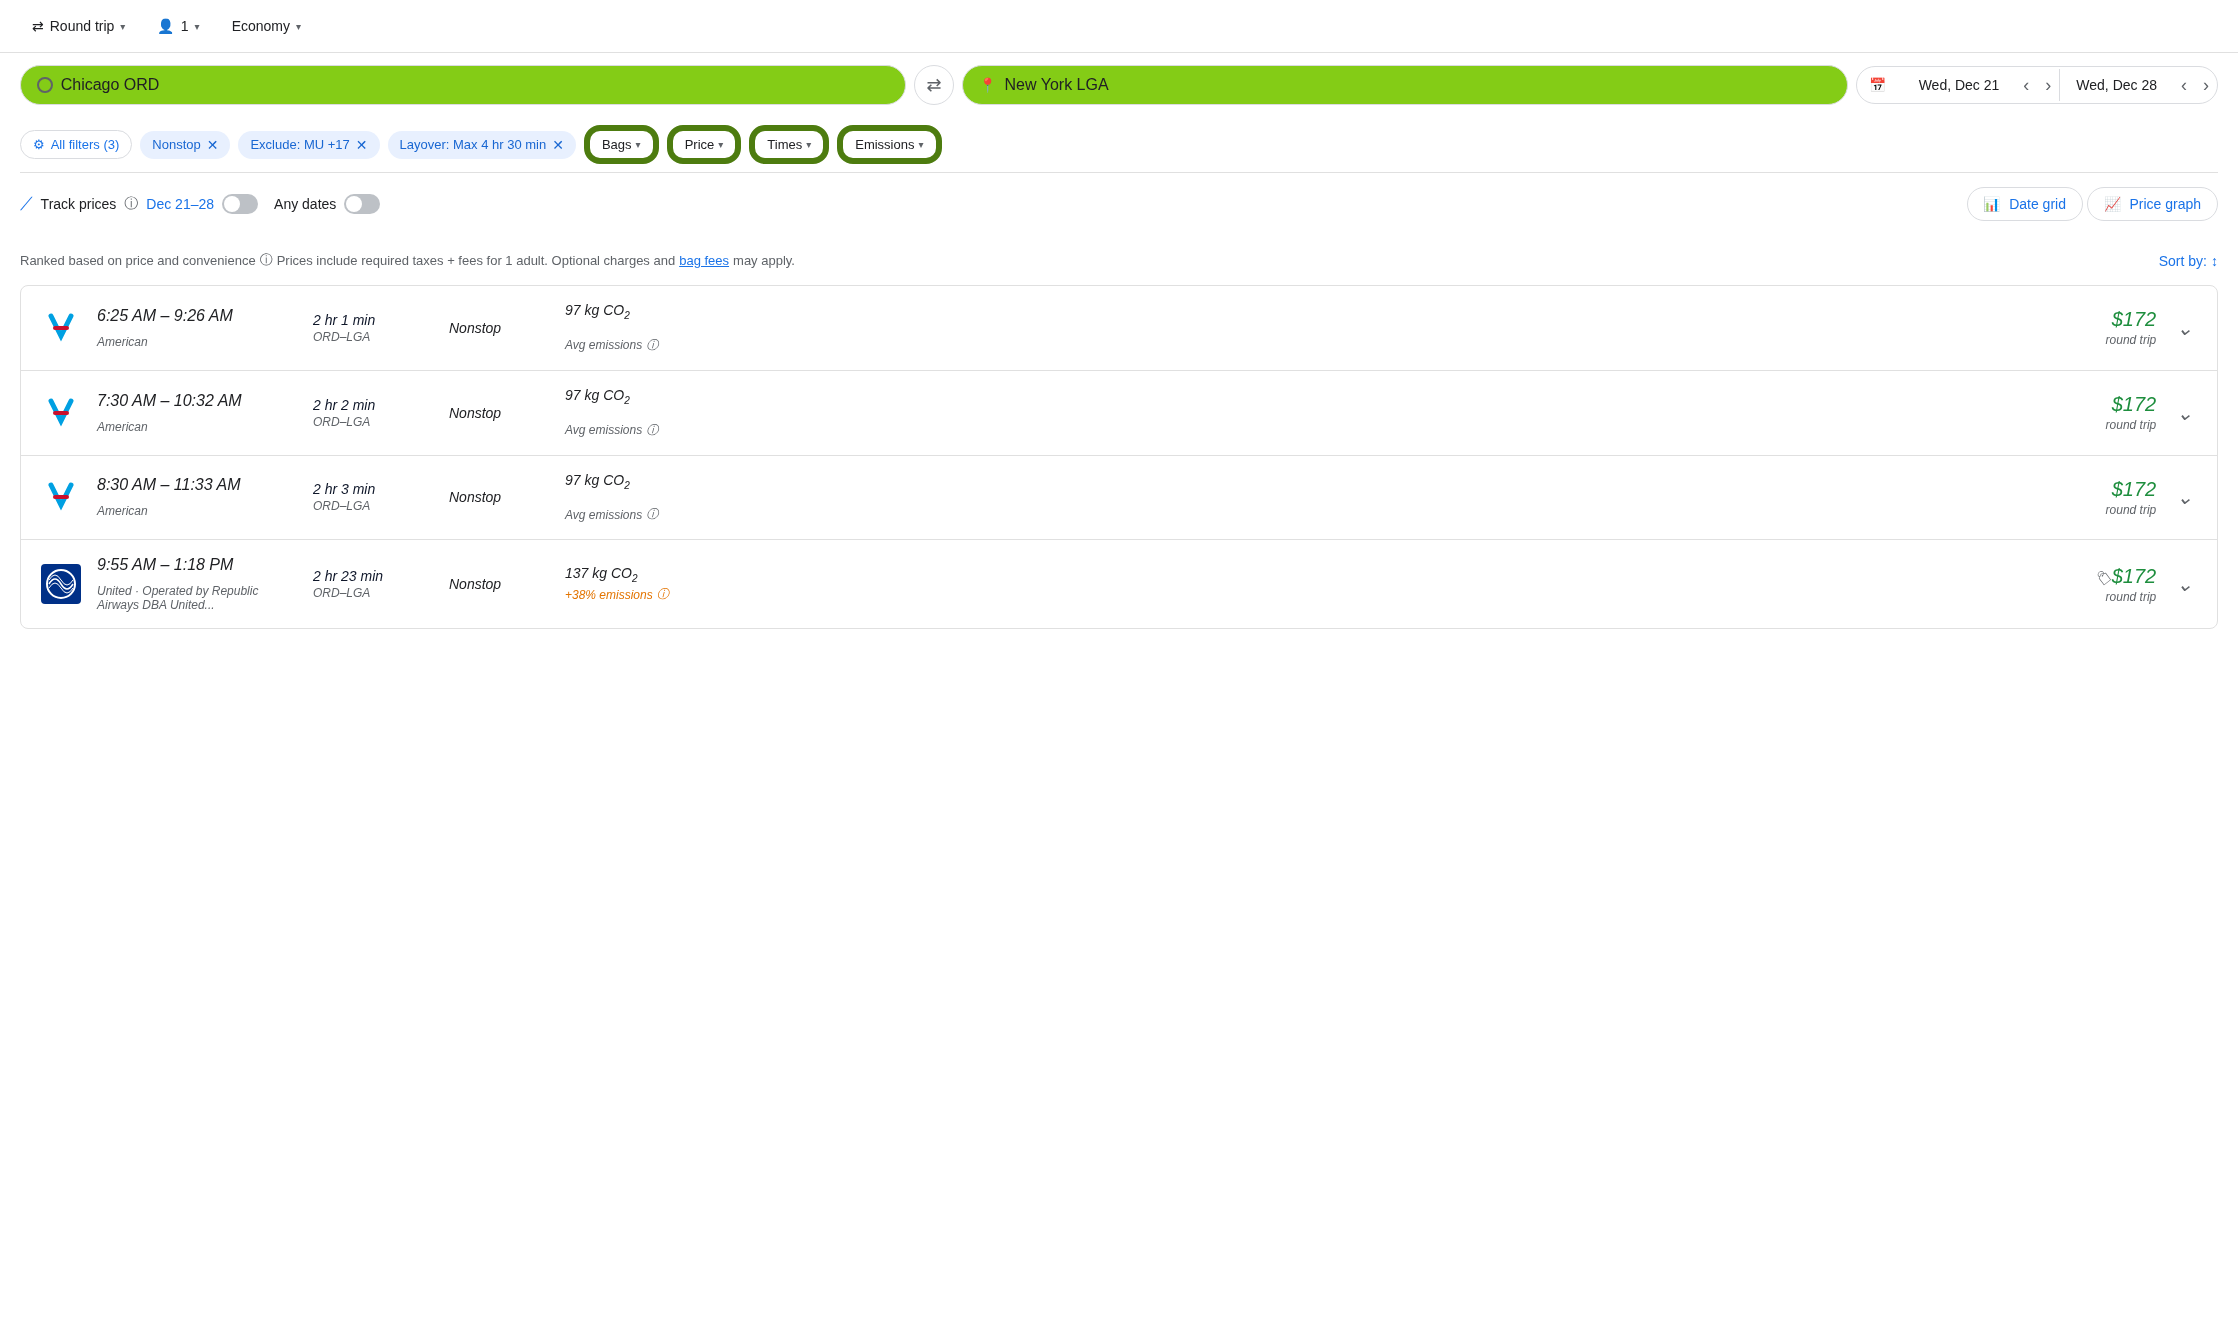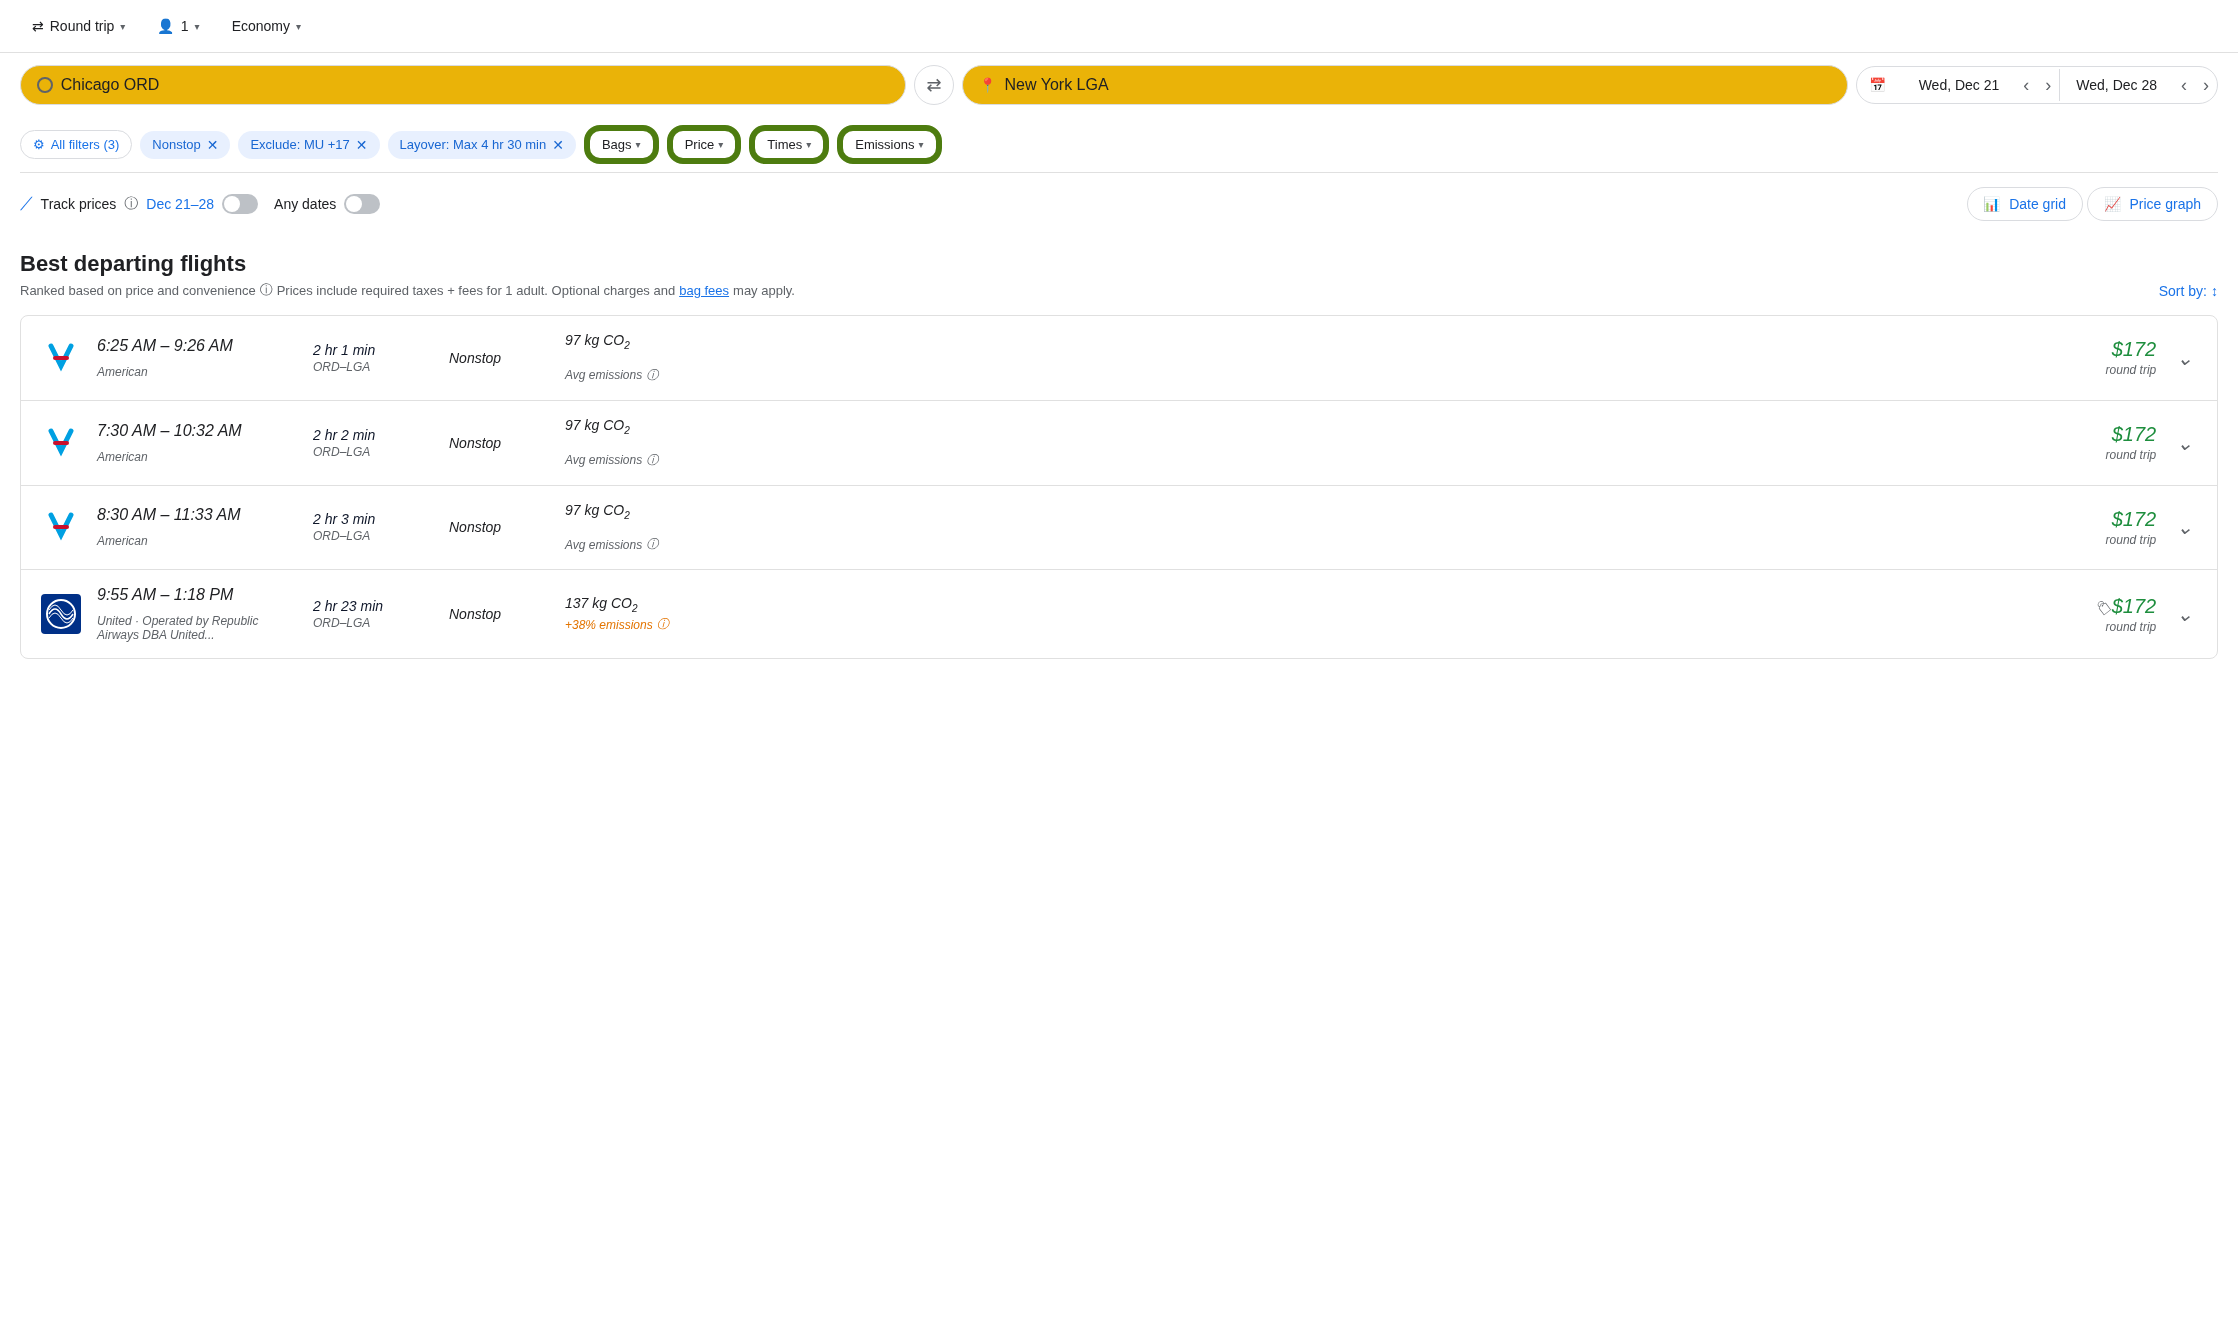--- a/index.html
+++ b/index.html
@@ -3,21 +3,21 @@
   <meta charset="utf-8">
   <style>
     * { box-sizing: border-box; margin: 0; padding: 0; }
     body { font-family: 'Google Sans', Arial, sans-serif; background: #fff; color: #202124; font-size: 14px; }
     
     .top-bar { display: flex; align-items: center; gap: 8px; padding: 12px 20px; border-bottom: 1px solid #e0e0e0; }
     .top-bar-btn { display: flex; align-items: center; gap: 6px; padding: 6px 12px; border-radius: 20px; border: none; background: none; cursor: pointer; font-size: 14px; color: #202124; }
     .chevron { font-size: 10px; color: #5f6368; }
     
     .search-bar { display: flex; align-items: center; gap: 8px; padding: 12px 20px; }
-    .search-field { display: flex; align-items: center; gap: 8px; border: 1px solid #dadce0; border-radius: 24px; padding: 10px 16px; min-width: 240px; flex: 1; background: #eab308; }
+    .search-field { display: flex; align-items: center; gap: 8px; border: 1px solid #dadce0; border-radius: 24px; padding: 10px 16px; min-width: 240px; flex: 1; background: #84cc16; }
     .search-input { border: none; outline: none; font-size: 16px; color: #202124; background: transparent; width: 100%; }
     .swap-btn { display: flex; align-items: center; justify-content: center; width: 40px; height: 40px; border-radius: 50%; border: 1px solid #dadce0; background: #fff; cursor: pointer; color: #5f6368; font-size: 18px; flex-shrink: 0; }
     .date-fields { display: flex; align-items: center; border: 1px solid #dadce0; border-radius: 24px; padding: 0; background: #fff; overflow: hidden; flex-shrink: 0; }
     .date-field { display: flex; align-items: center; gap: 8px; padding: 10px 16px; cursor: pointer; }
     .date-sep { width: 1px; height: 32px; background: #dadce0; }
     .date-nav { display: flex; align-items: center; padding: 0 8px; cursor: pointer; color: #5f6368; font-size: 18px; }
     
     .filters-bar { display: flex; align-items: center; gap: 8px; padding: 8px 20px; flex-wrap: wrap; }
     .filter-btn { display: flex; align-items: center; gap: 4px; padding: 6px 12px; border-radius: 16px; border: 6px solid #4d7c0f; background: #fff; cursor: pointer; font-size: 13px; color: #202124; white-space: nowrap; }
     .filter-chip { display: flex; align-items: center; gap: 6px; padding: 6px 12px; border-radius: 16px; border: none; background: #e8f0fe; cursor: pointer; font-size: 13px; color: #1967d2; white-space: nowrap; }
@@ -184,21 +184,20 @@
       <span>Date grid</span>
     </button>
     <button class="tool-btn">
       <span>📈</span>
       <span>Price graph</span>
     </button>
   </div>
 </div>
 
 <div class="results-section">
-  <h2 class="results-title">Best departing flights</h2>
   <div class="results-subtitle">
     <span>Ranked based on price and convenience</span>
     <span>ⓘ</span>
     <span>Prices include required taxes + fees for 1 adult. Optional charges and</span>
     <a href="#" style="color:#1a73e8;">bag fees</a>
     <span>may apply.</span>
   </div>
   <div class="sort-row">
     <div class="sort-btn">
       <span>Sort by:</span>

